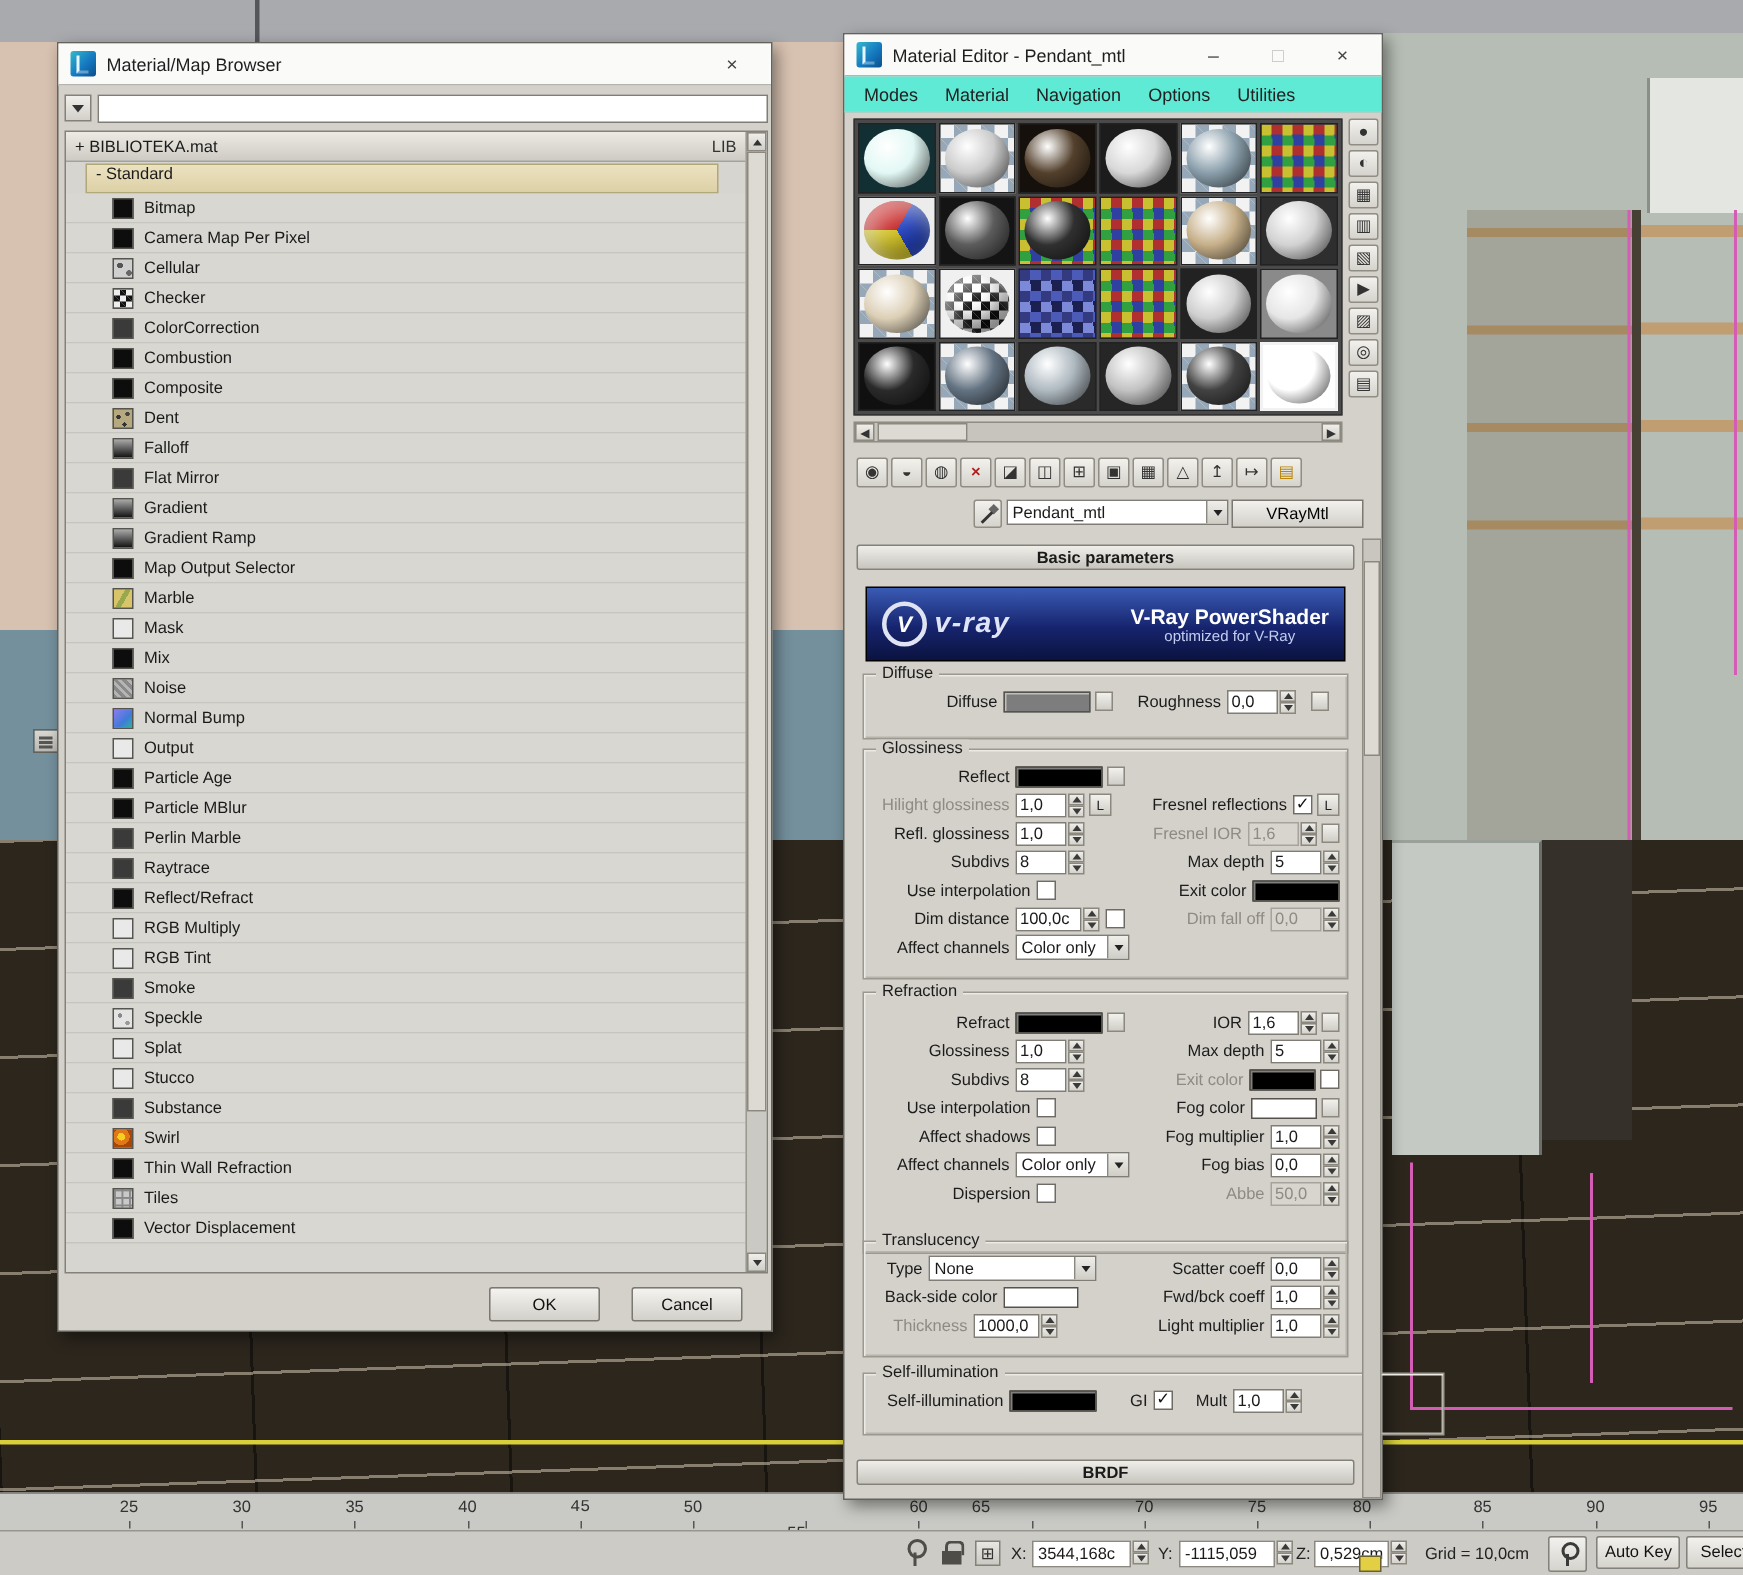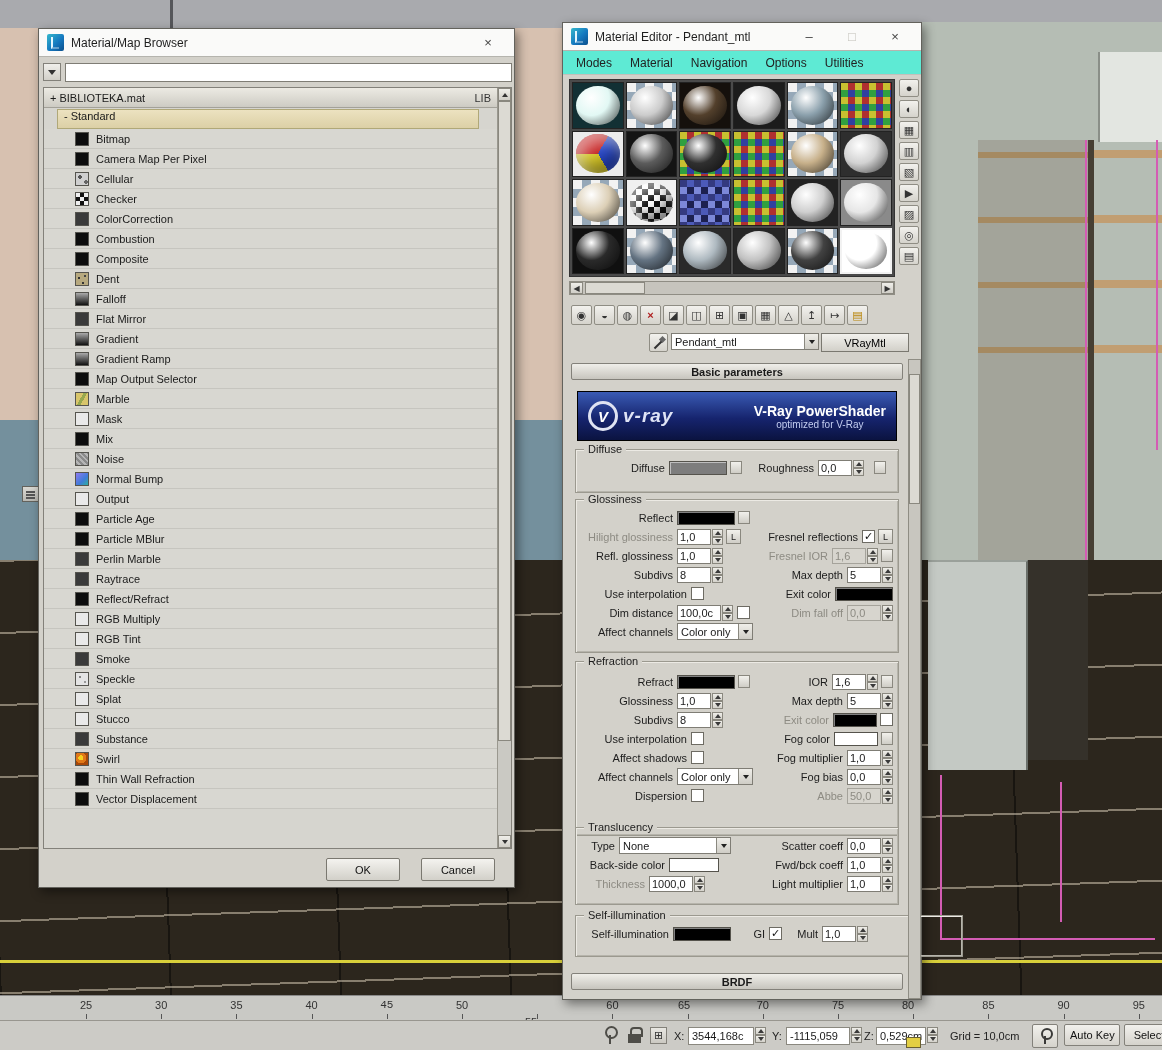--- a/index.html
+++ b/index.html
@@ -195,21 +195,21 @@
       <span class="tick-num" style="left: 311.6px;">40</span>
       <span class="tick-mark" style="left: 311.6px;"></span>
       <span class="tick-num" style="left: 386.8px; font-family: Liberation Mono, monospace;">45</span>
       <span class="tick-mark" style="left: 386.8px;"></span>
       <span class="tick-num" style="left: 462px;">50</span>
       <span class="tick-mark" style="left: 462px;"></span>
       <span class="tick-num" style="left: 531px; margin-top: 17px;">55</span>
       <span class="tick-mark" style="left: 537.2px;"></span>
       <span class="tick-num" style="left: 612.4px;">60</span>
       <span class="tick-mark" style="left: 612.4px;"></span>
-      <span class="tick-num" style="left: 684px;">65</span>
+      <span class="tick-num" style="left: 654px;">65</span>
       <span class="tick-mark" style="left: 687.6px;"></span>
       <span class="tick-num" style="left: 762.8px;">70</span>
       <span class="tick-mark" style="left: 762.8px;"></span>
       <span class="tick-num" style="left: 838px;">75</span>
       <span class="tick-mark" style="left: 838px;"></span>
       <span class="tick-num" style="left: 908px;">80</span>
       <span class="tick-mark" style="left: 913.2px;"></span>
       <span class="tick-num" style="left: 988.4px;">85</span>
       <span class="tick-mark" style="left: 988.4px;"></span>
       <span class="tick-num" style="left: 1063.6px;">90</span>
@@ -392,20 +392,24 @@
           </div>
           <div class="map-row">
             <span class="mic mic-swirl"></span>
             <span class="mlb">Swirl</span>
           </div>
           <div class="map-row">
             <span class="mic mic-black"></span>
             <span class="mlb">Thin Wall Refraction</span>
           </div>
           <div class="map-row">
+            <span class="mic mic-grid"></span>
+            <span class="mlb">Tiles</span>
+          </div>
+          <div class="map-row">
             <span class="mic mic-black"></span>
             <span class="mlb">Vector Displacement</span>
           </div>
         </div>
       <div class="vscroll">
         <span class="varrow up"></span>
         <span class="vthumb"></span>
         <span class="varrow dn"></span>
       </div>
     </div>

